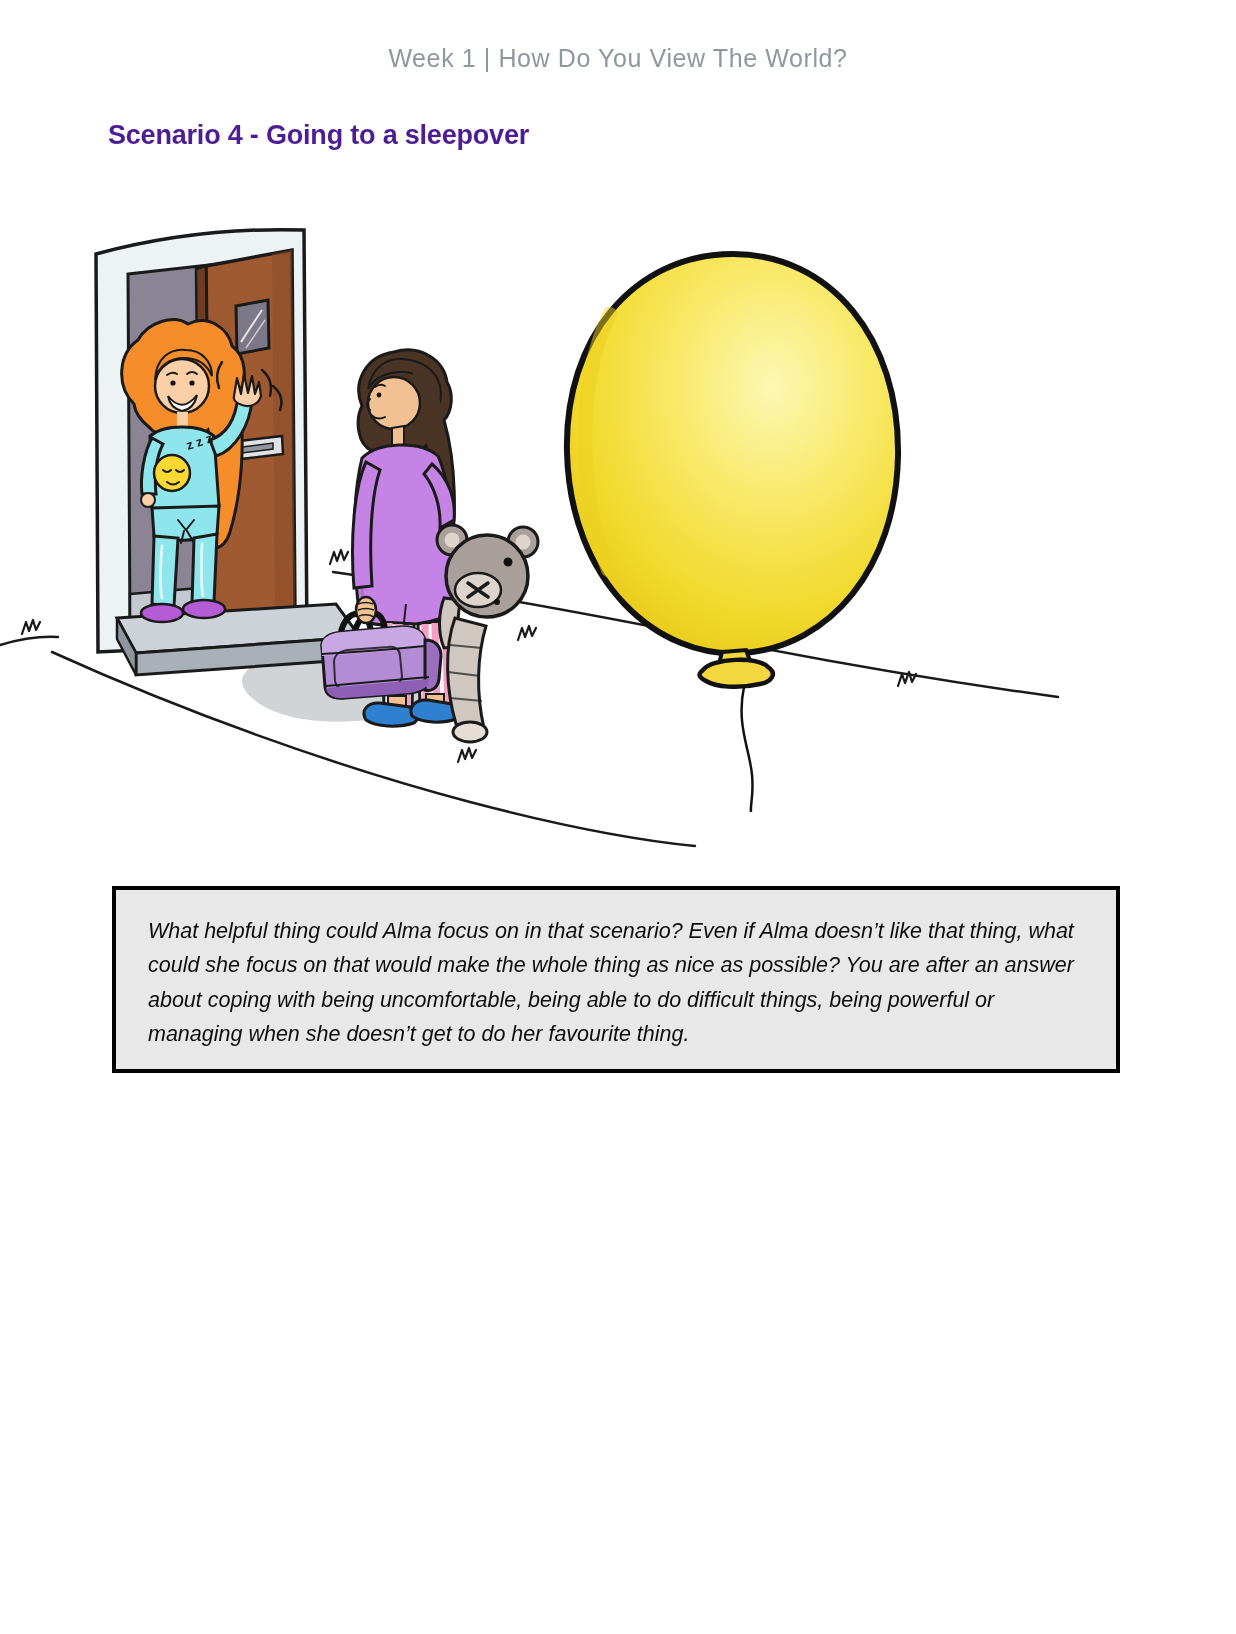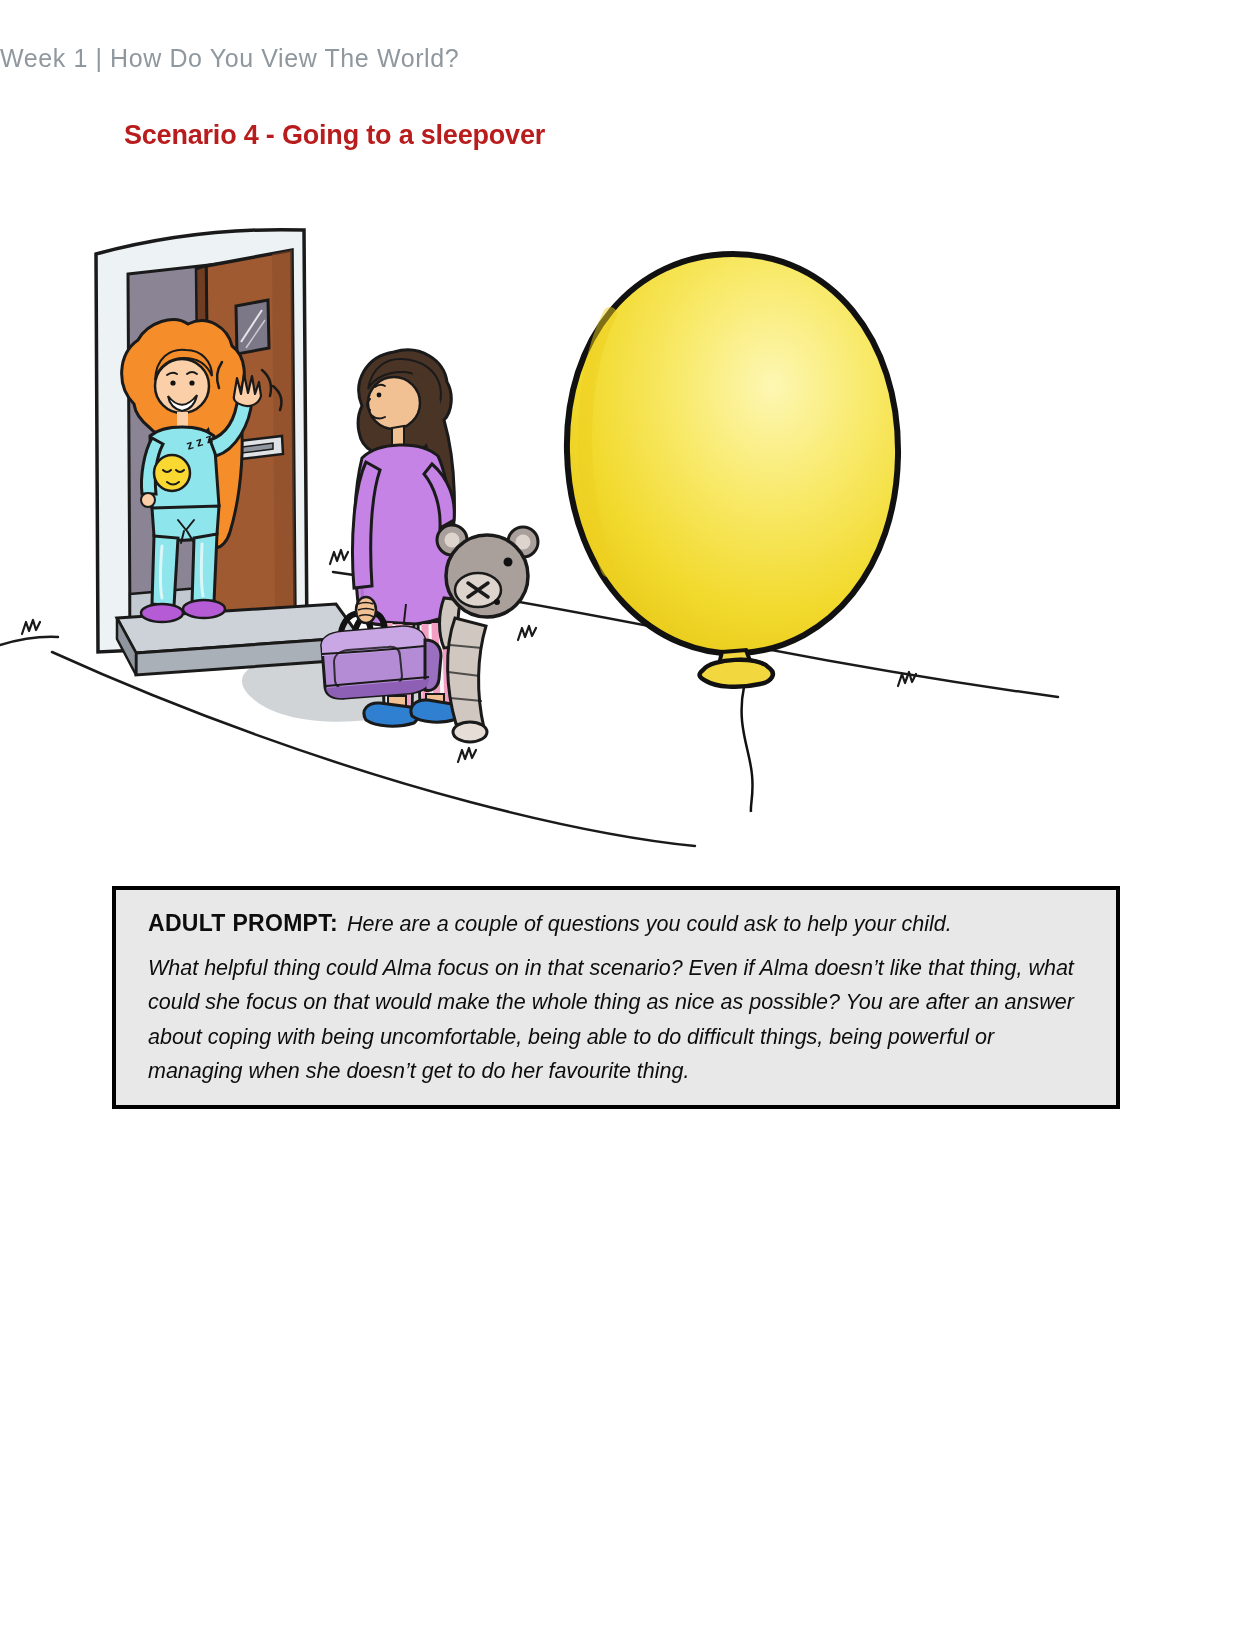--- a/index.html
+++ b/index.html
@@ -1,26 +1,26 @@
 <!DOCTYPE html>
 <html><head>
 <meta charset="utf-8">
 <style>
   html,body{margin:0;padding:0;}
   body{
     width:1236px;height:1634px;position:relative;background:#ffffff;
     font-family:"Liberation Sans",sans-serif;overflow:hidden;
   }
   .page-header{
-    position:absolute;top:44px;left:0;width:1236px;
+    position:absolute;top:44px;left:0;width:1236px;text-align:center;
     font-size:25px;font-weight:400;color:#8f989f;letter-spacing:0.6px;
   }
   .scenario-heading{
     position:absolute;top:120px;left:108px;
-    font-size:27px;font-weight:700;color:#b91c1c;letter-spacing:-0.2px;margin-left:16px;
+    font-size:27px;font-weight:700;color:#4c1d95;letter-spacing:-0.2px;
   }
   .illustration{position:absolute;top:190px;left:0;}
   .prompt-box{
     position:absolute;top:886px;left:112px;width:1008px;box-sizing:border-box;
     background:#e8e8e8;border:4px solid #000;
     padding:15px 30px 17px 32px;
   }
   .prompt-box p{
     margin:0;font-size:21.5px;font-style:italic;line-height:1.6;color:#0d0d0d;
   }
@@ -187,17 +187,14 @@
     <path d="M733,64 C830,64 900,148 898,266 C896,378 830,456 744,463 C658,470 570,392 567,262 C564,148 634,64 733,64 Z" fill="url(#bal)" stroke="#111" stroke-width="6"></path>
     <path d="M610,124 C578,184 576,300 608,380" stroke="#eed020" stroke-width="14" fill="none" opacity="0.5" stroke-linecap="round"></path>
     <path d="M722,462 L746,460 L752,476 L718,478 Z" fill="#f2d73e" stroke="#111" stroke-width="4"></path>
     <path d="M703,480 C712,468 758,466 768,477 C778,484 771,492 760,494 C738,499 716,497 706,491 C698,487 698,484 703,480 Z" fill="#f2d73e" stroke="#111" stroke-width="4.5"></path>
     <path d="M722,472 C736,468 752,468 762,473" stroke="#111" stroke-width="2.5" fill="none"></path>
     <path d="M744,497 C736,535 750,560 752,585 C754,605 750,615 751,622" stroke="#111" stroke-width="2.5" fill="none"></path>
   </g>
 </svg>
 
 <div class="prompt-box">
-  <p>
-    <span class="prompt-label">ADULT PROMPT:</span><span>Here are a couple of questions you could ask to help your child.</span>
-  </p>
   <p class="body">What helpful thing could Alma focus on in that scenario? Even if Alma doesn’t like that thing, what could she focus on that would make the whole thing as nice as possible? You are after an answer about coping with being uncomfortable, being able to do difficult things, being powerful or managing when she doesn’t get to do her favourite thing.</p>
 </div>
 
 </body></html>

